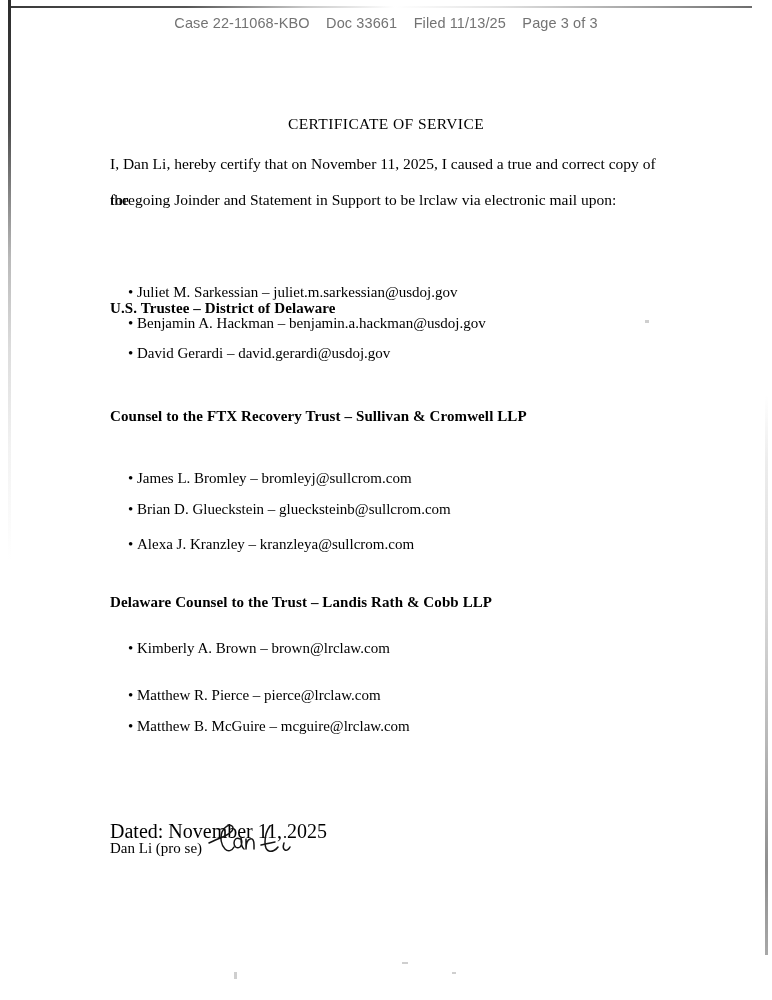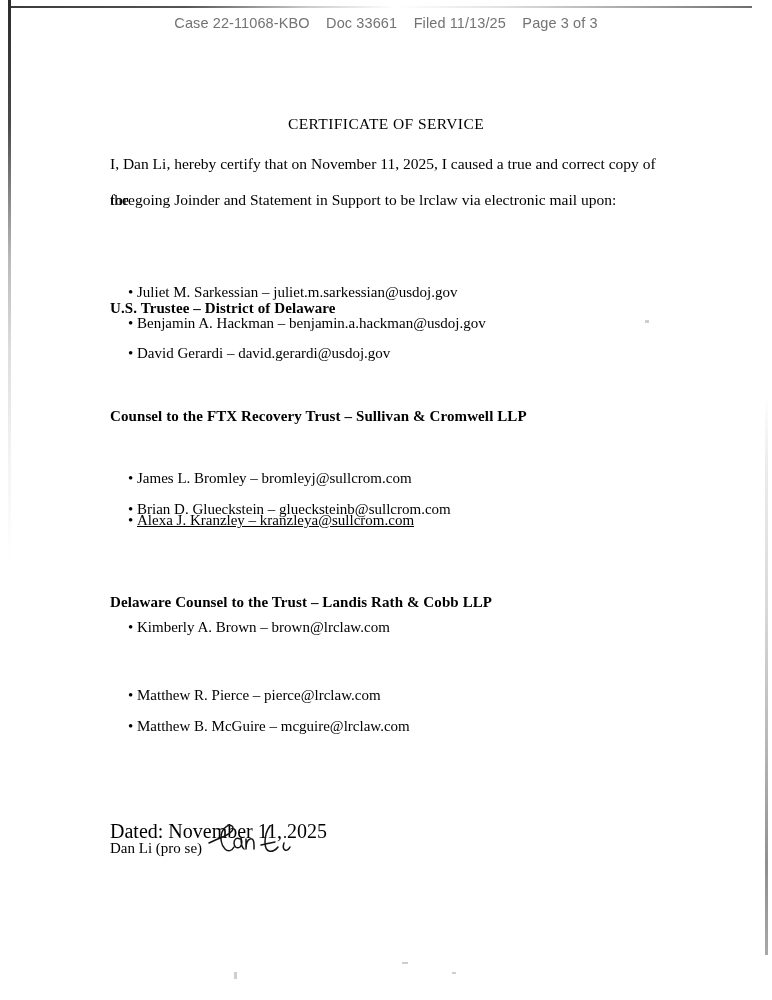--- a/index.html
+++ b/index.html
@@ -133,24 +133,24 @@
   <div class="intro intro-2">foregoing Joinder and Statement in Support to be lrclaw via electronic mail upon:</div>
 
   <div class="section-head" style="top:252px;margin-top:48px;">U.S. Trustee – District of Delaware</div>
   <div class="bullet-row" style="top:284px;"><span class="bullet-dot">•</span><span>Juliet M. Sarkessian – juliet.m.sarkessian@usdoj.gov</span></div>
   <div class="bullet-row" style="top:315px;"><span class="bullet-dot">•</span><span>Benjamin A. Hackman – benjamin.a.hackman@usdoj.gov</span></div>
   <div class="bullet-row" style="top:345px;"><span class="bullet-dot">•</span><span>David Gerardi – david.gerardi@usdoj.gov</span></div>
 
   <div class="section-head" style="top:408px;">Counsel to the FTX Recovery Trust – Sullivan &amp; Cromwell LLP</div>
   <div class="bullet-row" style="top:470px;"><span class="bullet-dot">•</span><span>James L. Bromley – bromleyj@sullcrom.com</span></div>
   <div class="bullet-row" style="top:501px;"><span class="bullet-dot">•</span><span>Brian D. Glueckstein – gluecksteinb@sullcrom.com</span></div>
-  <div class="bullet-row" style="top:512px;text-decoration:underline;"><span class="bullet-dot">•</span><span>Alexa J. Kranzley – kranzleya@sullcrom.com</span></div>
+  <div class="bullet-row" style="top:536px;"><span class="bullet-dot">•</span><span>Alexa J. Kranzley – kranzleya@sullcrom.com</span></div>
 
   <div class="section-head" style="top:594px;">Delaware Counsel to the Trust – Landis Rath &amp; Cobb LLP</div>
-  <div class="bullet-row" style="top:619px;"><span class="bullet-dot">•</span><span>Kimberly A. Brown – brown@lrclaw.com</span></div>
+  <div class="bullet-row" style="top:640px;"><span class="bullet-dot">•</span><span>Kimberly A. Brown – brown@lrclaw.com</span></div>
   <div class="bullet-row" style="top:687px;"><span class="bullet-dot">•</span><span>Matthew R. Pierce – pierce@lrclaw.com</span></div>
   <div class="bullet-row" style="top:718px;"><span class="bullet-dot">•</span><span>Matthew B. McGuire – mcguire@lrclaw.com</span></div>
 
   <div class="dated">Dated: November 11, 2025</div>
   <div class="signature-line">Dan Li (pro se)</div>
 
   <svg class="sig-ink" viewBox="0 0 86 44" aria-hidden="true">
     <g fill="none" stroke="#141414" stroke-width="1.5" stroke-linecap="round" stroke-linejoin="round">
 
       <path d="M1 25 C7 22 12 20 17 18 C23 15 27 11 24 8 C21 6 16 9 14 14 C12 20 13 27 17 31 C20 34 24 33 26 29"></path>

